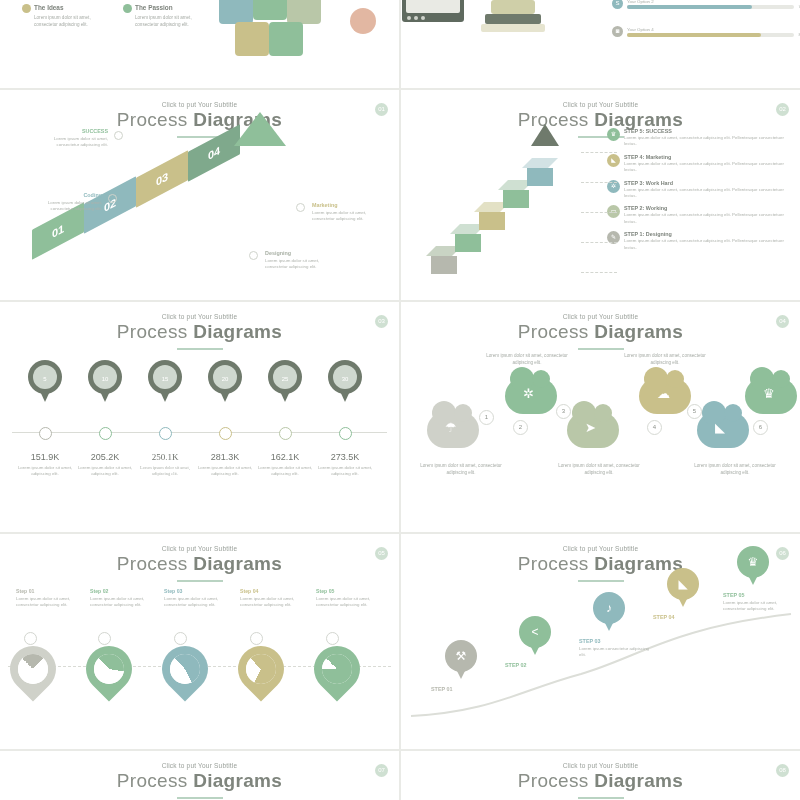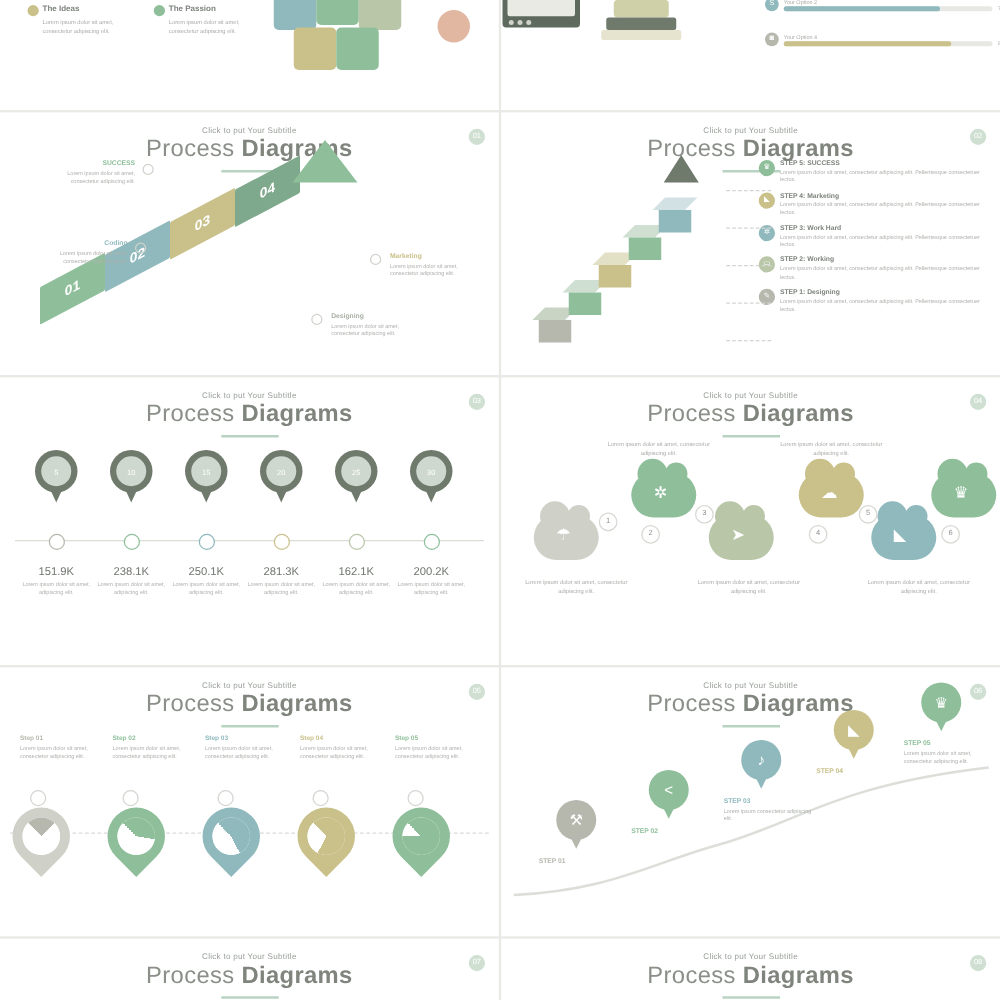--- a/index.html
+++ b/index.html
@@ -353,37 +353,37 @@
     <div class="axdot" style="left:159px;top:125px;border-color:#8fb9bd;"></div>
     <div class="axdot" style="left:219px;top:125px;border-color:#c9c08a;"></div>
     <div class="axdot" style="left:279px;top:125px;border-color:#b9c7a8;"></div>
     <div class="axdot" style="left:339px;top:125px;border-color:#8fbf9a;"></div>
 
     <div class="metric" style="left:14px;top:150px;">
       <div class="mval">151.9K</div>
       <div class="tiny">Lorem ipsum dolor sit amet, adipiscing elit.</div>
     </div>
     <div class="metric" style="left:74px;top:150px;">
-      <div class="mval">238.1K</div>
+      <div class="mval">205.2K</div>
       <div class="tiny">Lorem ipsum dolor sit amet, adipiscing elit.</div>
     </div>
-    <div class="metric" style="left:134px;top:150px;">
+    <div class="metric" style="left:134px;top:150px;font-family:Liberation Serif, serif;">
       <div class="mval">250.1K</div>
       <div class="tiny">Lorem ipsum dolor sit amet, adipiscing elit.</div>
     </div>
     <div class="metric" style="left:194px;top:150px;">
       <div class="mval">281.3K</div>
       <div class="tiny">Lorem ipsum dolor sit amet, adipiscing elit.</div>
     </div>
     <div class="metric" style="left:254px;top:150px;">
       <div class="mval">162.1K</div>
       <div class="tiny">Lorem ipsum dolor sit amet, adipiscing elit.</div>
     </div>
     <div class="metric" style="left:314px;top:150px;">
-      <div class="mval">200.2K</div>
+      <div class="mval">273.5K</div>
       <div class="tiny">Lorem ipsum dolor sit amet, adipiscing elit.</div>
     </div>
   </div>
 
   <div class="slide" id="s6">
     <div class="pagecircle">04</div>
     <div style="padding-top:11px;">
       <div class="subtitle">Click to put Your Subtitle</div>
       <div class="title"><span>Process </span><b>Diagrams</b></div>
       <div class="titlerule"></div>

